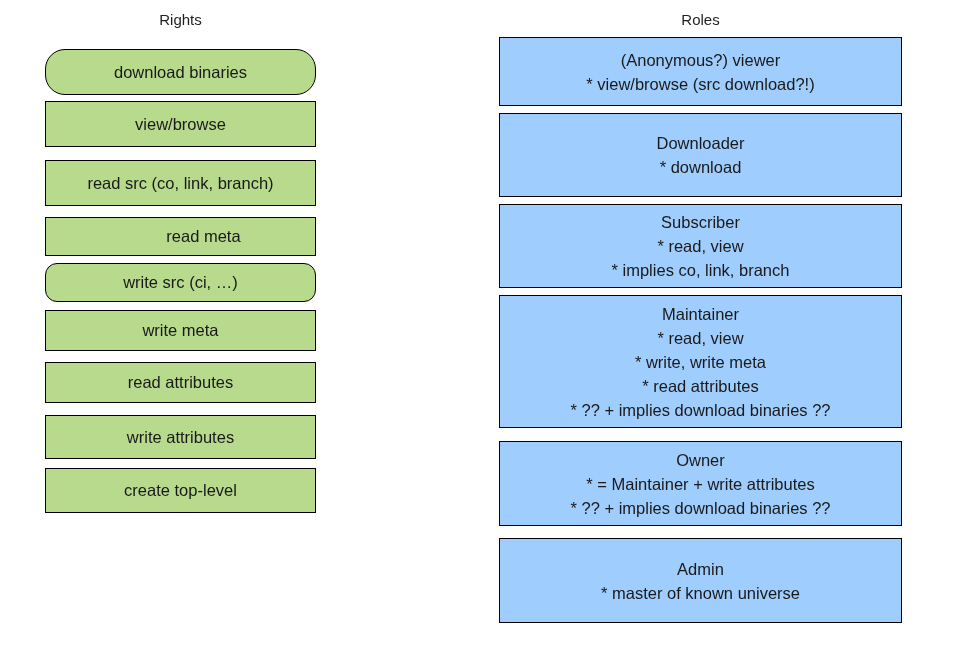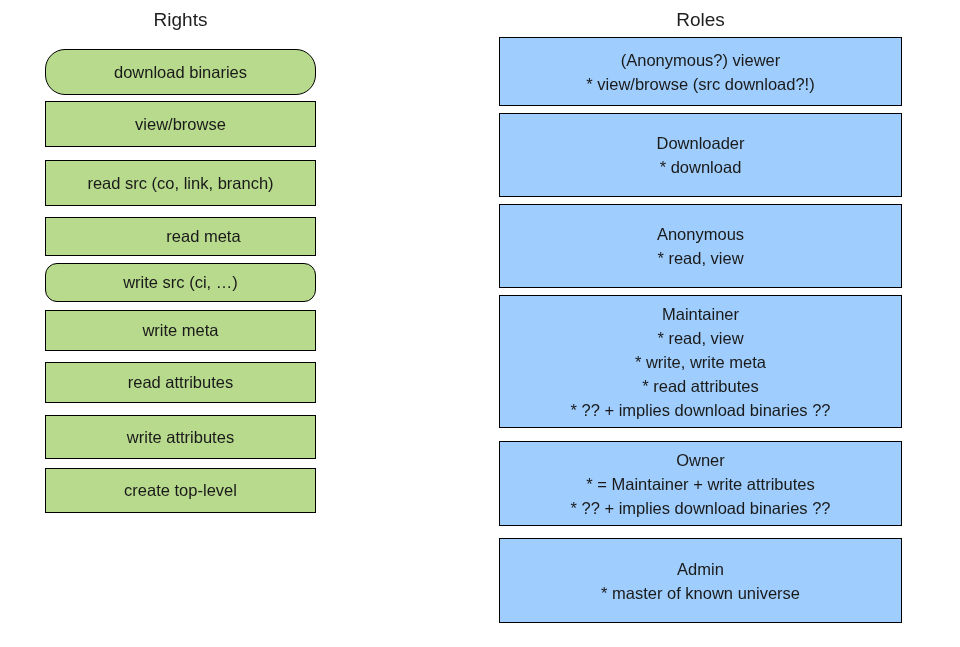--- a/index.html
+++ b/index.html
@@ -15,21 +15,21 @@
     color: #1a1a1a;
     overflow: hidden;
   }
   .diagram {
     position: absolute;
     inset: 0;
   }
   .col-title {
     position: absolute;
     text-align: center;
-    font-size: 19px;
+    font-size: 15px;
     line-height: 20px;
     color: #1f1f1f;
     white-space: nowrap;
   }
   #rights-title {
     left: 45px;
     width: 271px;
     top: 10px;
   }
   #roles-title {
@@ -117,22 +117,23 @@
     <div class="box-line">(Anonymous?) viewer</div>
     <div class="box-line">* view/browse (src download?!)</div>
   </div>
 
   <div class="box roles-box" style="top:113px;height:84px;align-items:center;">
     <div class="box-line">Downloader</div>
     <div class="box-line">* download</div>
   </div>
 
   <div class="box roles-box" style="top:204px;height:84px;">
-    <div class="box-line">Anonymous</div>
+    <div class="box-line">Subscriber</div>
     <div class="box-line">* read, view</div>
+    <div class="box-line">* implies co, link, branch</div>
   </div>
 
   <div class="box roles-box" style="top:295px;height:133px;">
     <div class="box-line">Maintainer</div>
     <div class="box-line">* read, view</div>
     <div class="box-line">* write, write meta</div>
     <div class="box-line">* read attributes</div>
     <div class="box-line">* ?? + implies download binaries ??</div>
   </div>
 

